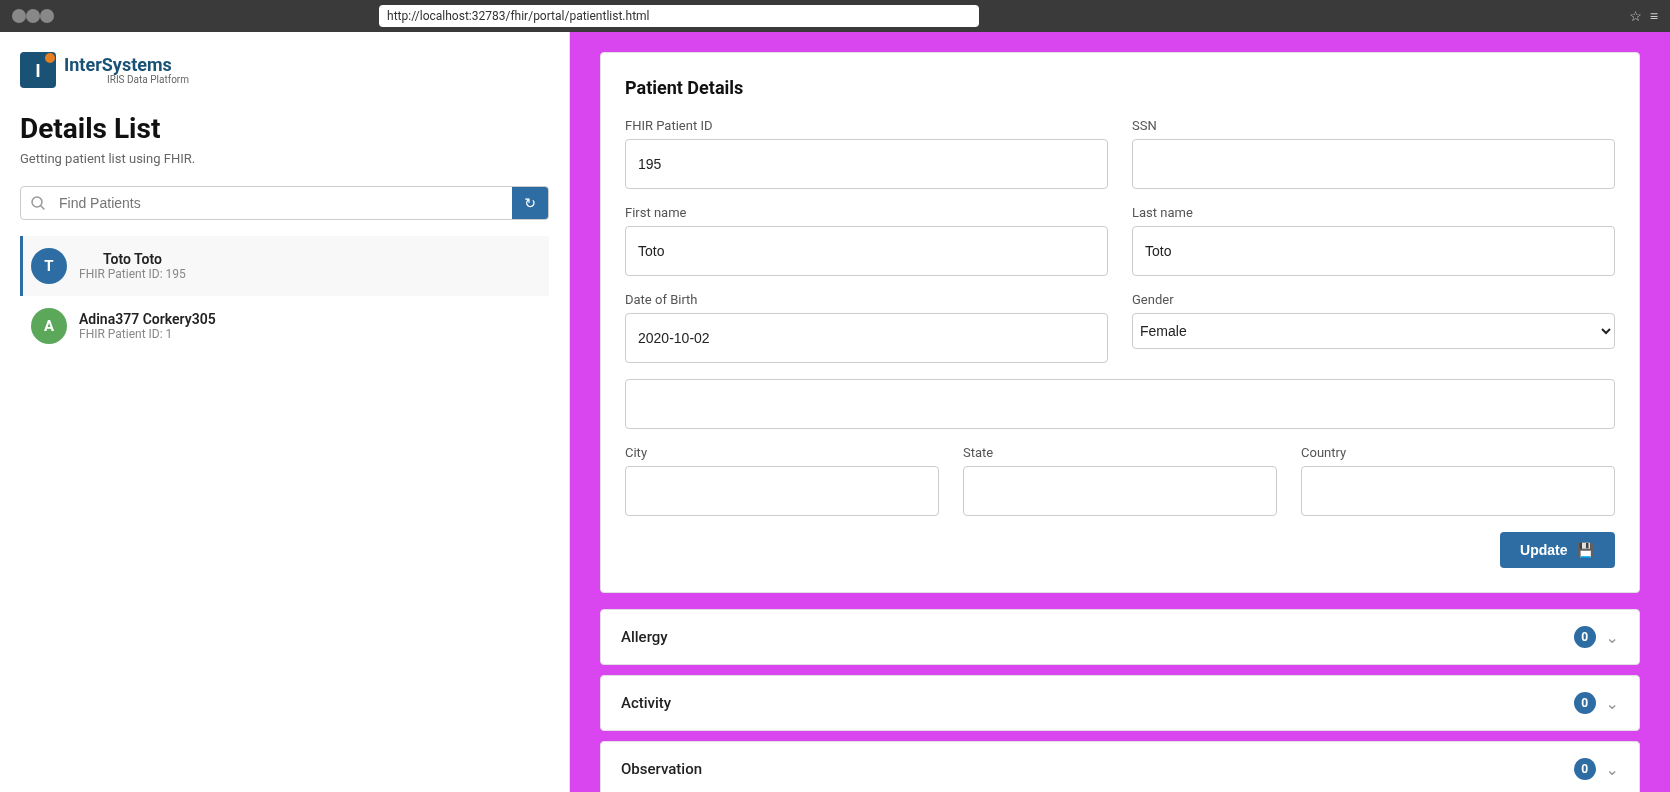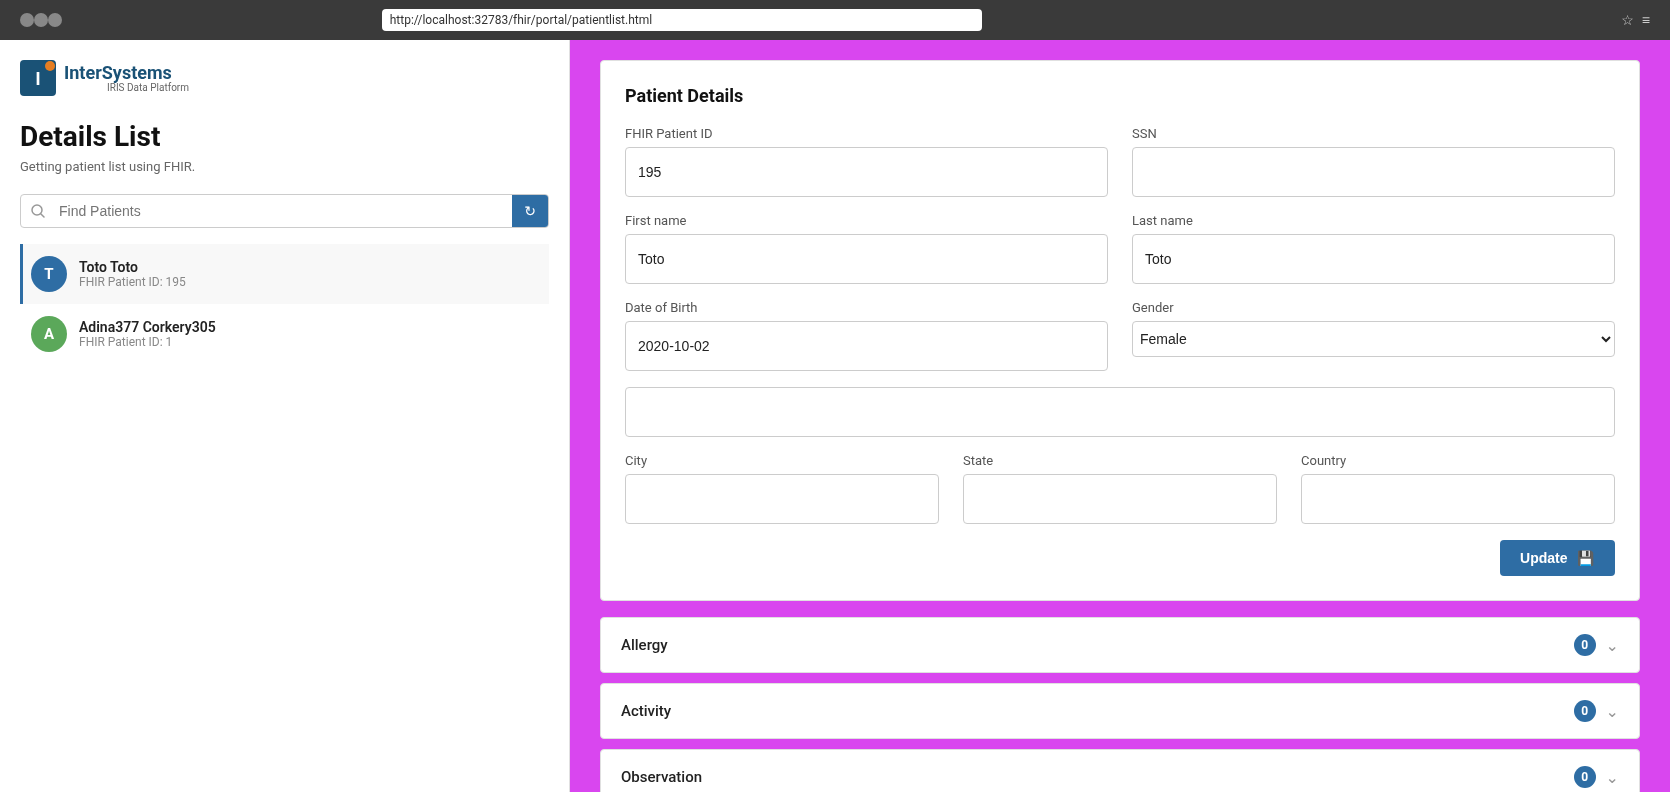--- a/index.html
+++ b/index.html
@@ -7,24 +7,24 @@
     body {
       font-family: -apple-system, BlinkMacSystemFont, "Segoe UI", Roboto, sans-serif;
       background: #fff;
       color: #222;
       font-size: 14px;
     }
 
     
     .browser-chrome {
       background: #3a3a3a;
-      height: 40px;
-      display: flex;
-      align-items: center;
-      padding: 0 20px;
+      height: 32px;
+      display: flex;
+      align-items: center;
+      padding: 0 12px;
       gap: 0;
     }
     .browser-btn {
       width: 14px; height: 14px;
       border-radius: 50%;
       background: #888;
       display: inline-block;
     }
     .browser-btn.back { background: #888; }
     .address-bar {
@@ -166,20 +166,21 @@
       justify-content: center;
       font-weight: 700;
       font-size: 15px;
       flex-shrink: 0;
     }
     .patient-info {}
     .patient-name {
       font-weight: 600;
       font-size: 14px;
       color: #222;
+      text-align: center;
     }
     .patient-id {
       font-size: 12px;
       color: #888;
     }
 
     
     .main-content {
       flex: 1;
       padding: 20px 30px;

